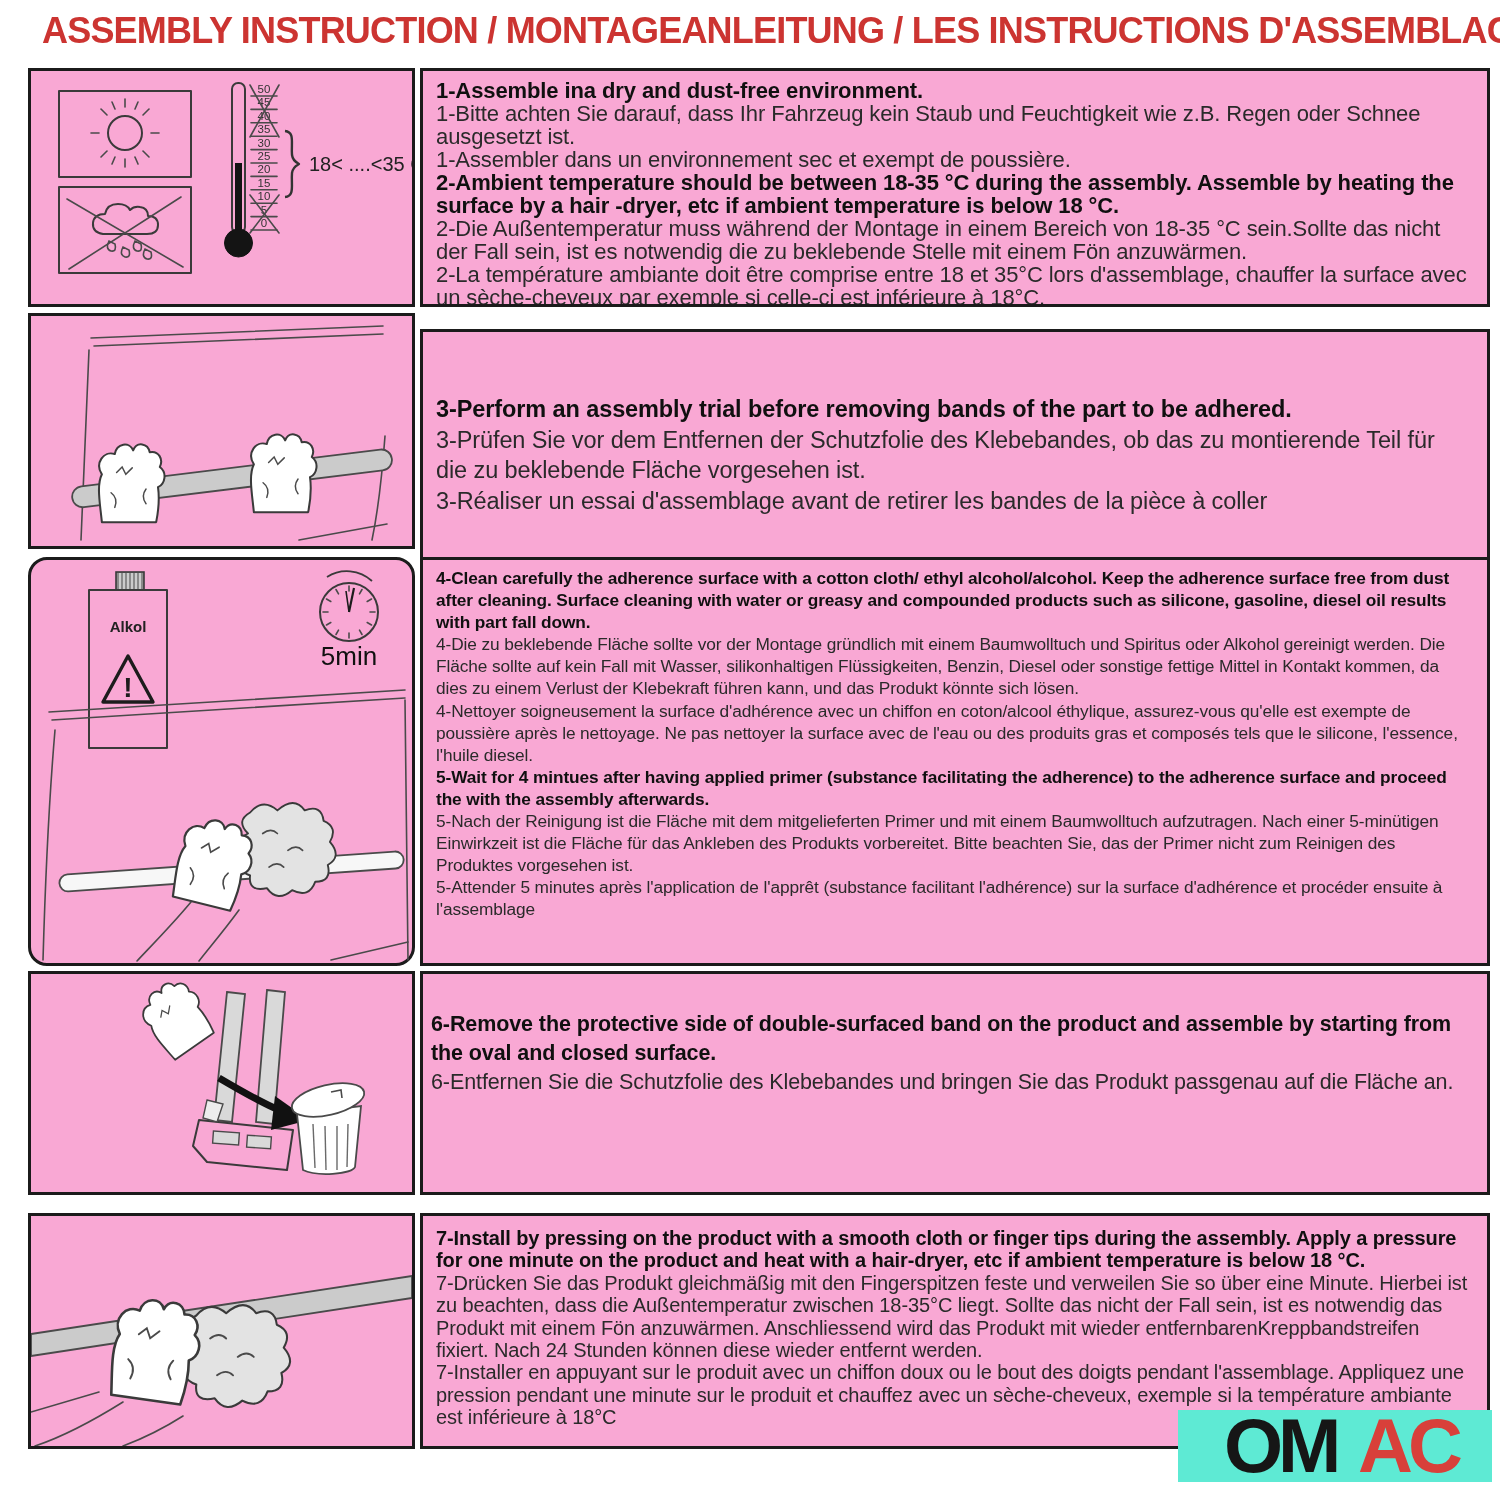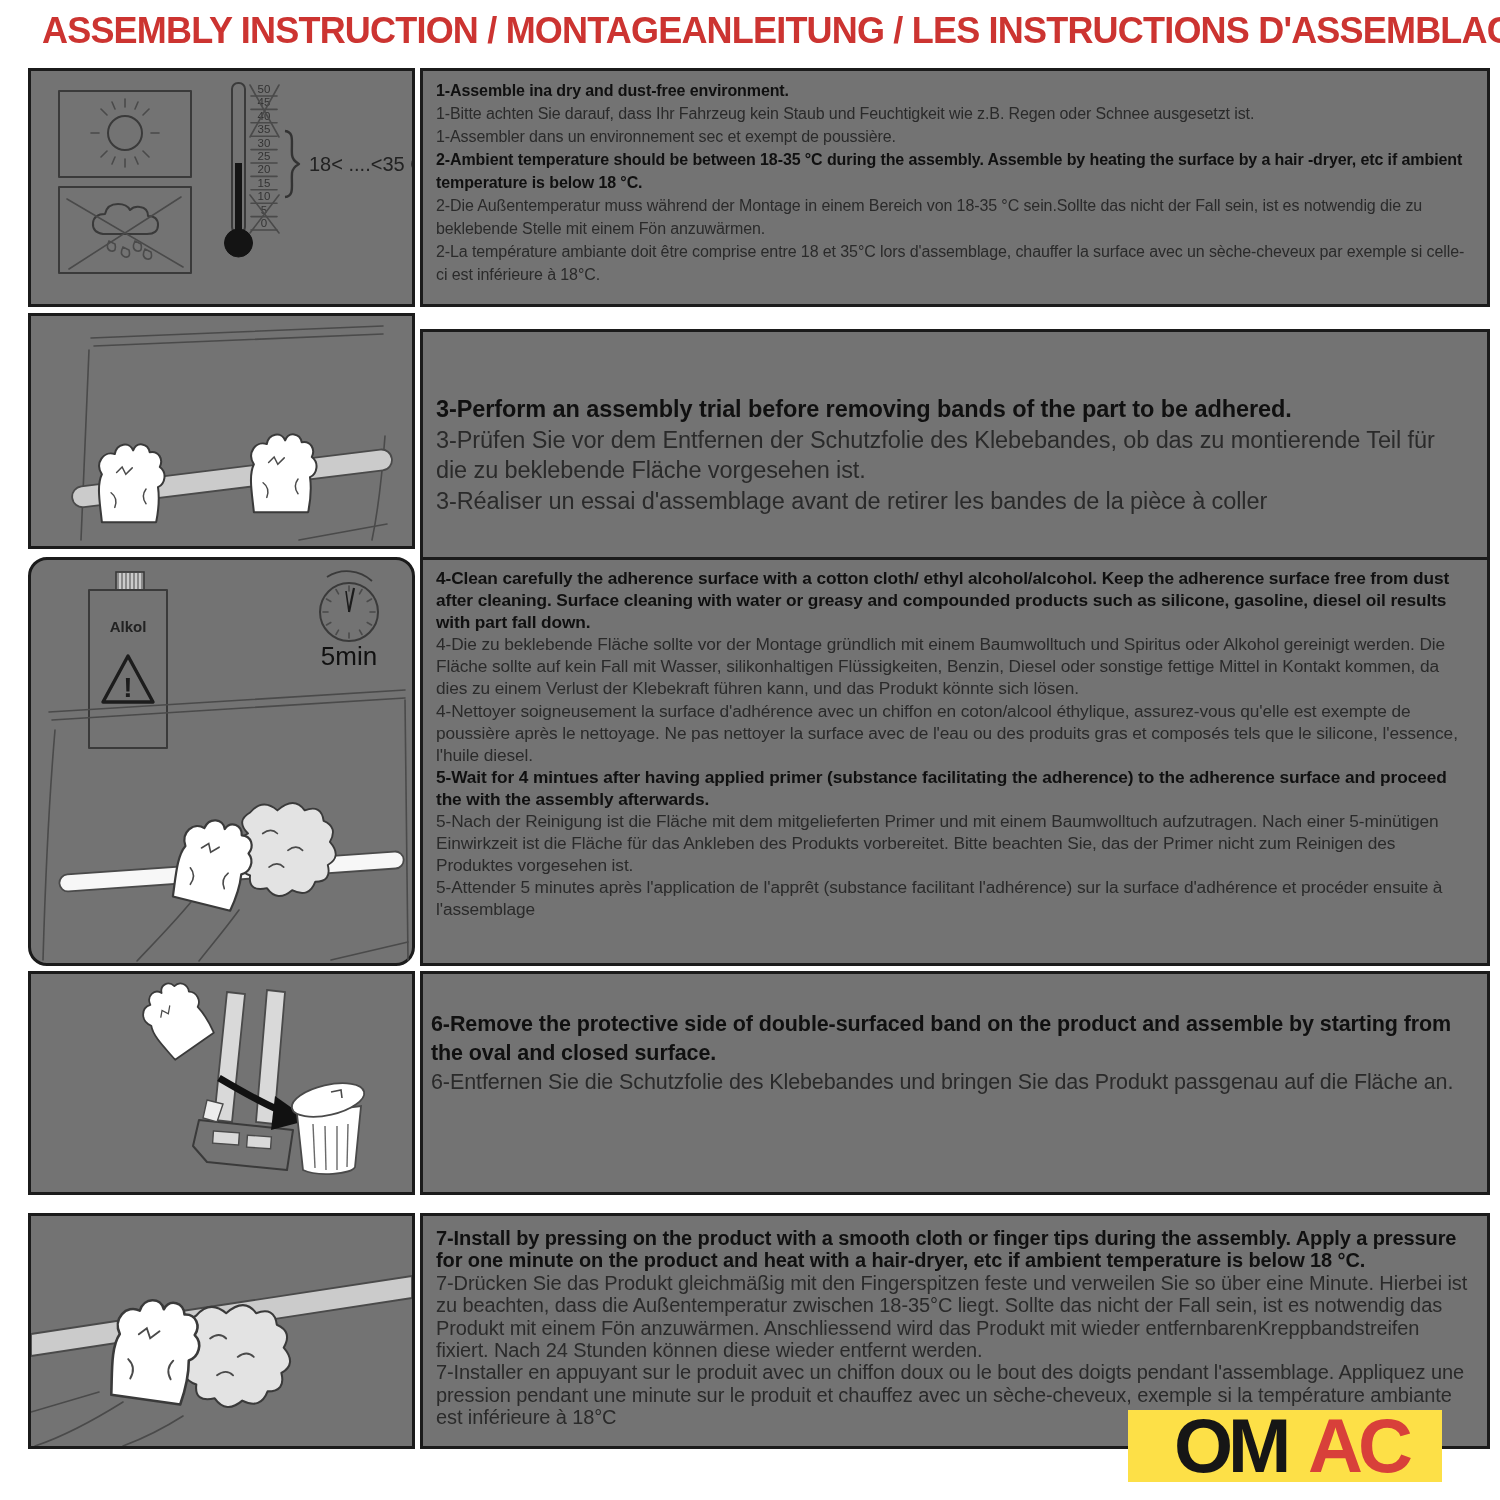--- a/index.html
+++ b/index.html
@@ -1,42 +1,42 @@
 <!DOCTYPE html>
 <html><head>
 <meta charset="utf-8">
 <style>
   html,body{margin:0;padding:0;background:#ffffff;}
   #page{position:relative;width:1500px;height:1500px;background:#fff;overflow:hidden;
         font-family:"Liberation Sans",sans-serif;}
   #title{position:absolute;left:42px;top:10px;font-size:36px;font-weight:bold;
          color:#cc3431;letter-spacing:-0.8px;white-space:nowrap;}
-  .box{position:absolute;box-sizing:border-box;border:3px solid #1b1b1b;background:#737373;}
+  .box{position:absolute;box-sizing:border-box;border:3px solid #1b1b1b;background:#f9a8d4;}
   .left{left:28px;width:387px;}
   .right{left:420px;width:1070px;overflow:hidden;}
   .txt{color:#2a2a2a;}
   .txt p{margin:0;letter-spacing:-0.1px;}
   .b{font-weight:bold;color:#101010;}
-  .t1{font-size:16px;line-height:23px;padding:8px 14px 10px 13px;}
+  .t1{font-size:22px;line-height:23px;padding:8px 14px 10px 13px;}
   .t2{font-size:23.5px;line-height:30.5px;padding:62px 16px 0 13px;margin-top:16px;}
   .t3{font-size:17.3px;line-height:22.1px;padding:7px 16px 0 13px;}
   .t4{font-size:21.5px;line-height:29px;padding:36px 16px 0 13px;}
   .t5{font-size:20px;line-height:22.4px;padding:11px 12px 0 13px;}
   .g1{margin-top:23px;}
   .g3{margin-top:22px;}
   svg{display:block;}
   .ol{fill:none;stroke:#3a3a3a;stroke-width:2;stroke-linecap:round;stroke-linejoin:round;}
   .thin{fill:none;stroke:#4a4a4a;stroke-width:1.6;stroke-linecap:round;}
   .skin{fill:#ffffff;stroke:#3a3a3a;stroke-width:2.2;stroke-linejoin:round;}
   .cloth{fill:#e3e3e3;stroke:#3a3a3a;stroke-width:1.8;stroke-linejoin:round;}
   .strip{fill:#cbcbcb;stroke:#4a4a4a;stroke-width:1.8;}
   .blk{fill:#141414;}
   .tick-num{font-family:"Liberation Sans",sans-serif;font-size:11.5px;fill:#333;}
   .therm-label{font-family:"Liberation Sans",sans-serif;font-size:20px;fill:#222;}
-  #logo{position:absolute;left:1128px;top:1410px;width:314px;height:72px;background:#fde047;
+  #logo{position:absolute;left:1178px;top:1410px;width:314px;height:72px;background:#5eead4;
         display:flex;align-items:center;justify-content:flex-end;}
   #logo svg text{font-family:"Liberation Sans",sans-serif;font-weight:bold;font-size:76px;
         letter-spacing:-5px;}
 </style>
 </head>
 <body>
 
 <div id="page">
 
   <div id="title">ASSEMBLY INSTRUCTION / MONTAGEANLEITUNG / LES INSTRUCTIONS D'ASSEMBLAGE</div>

